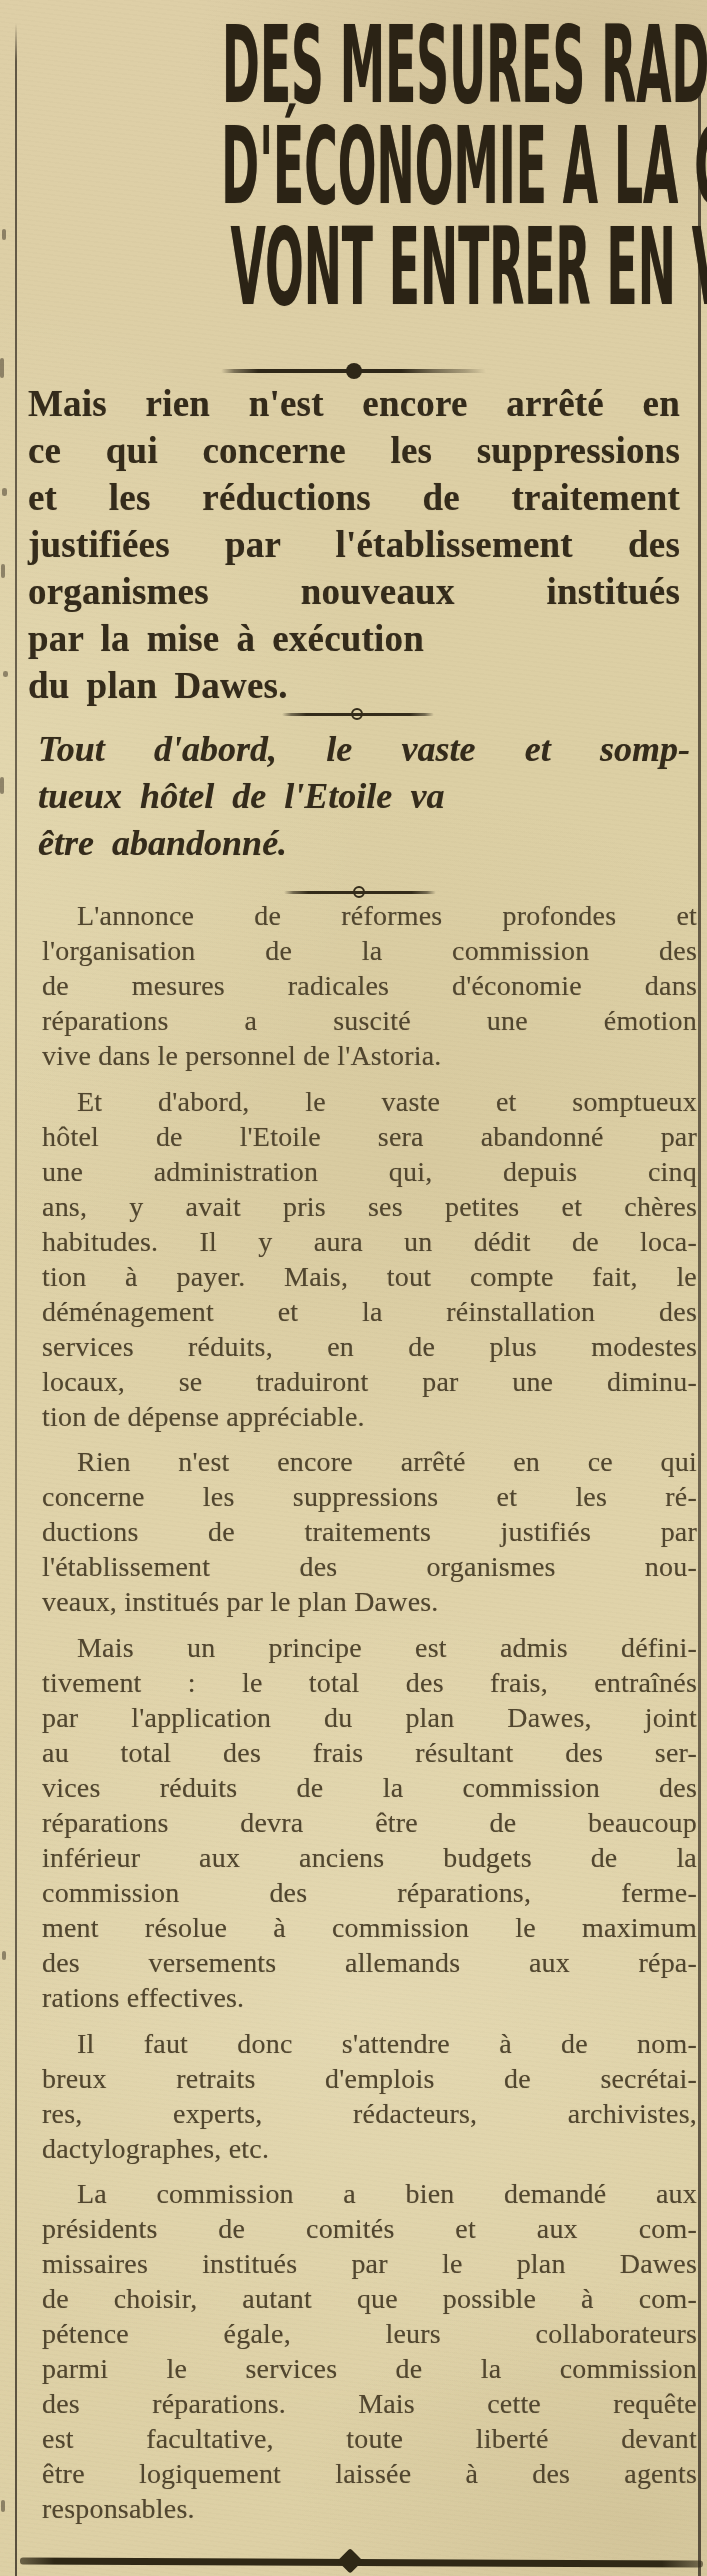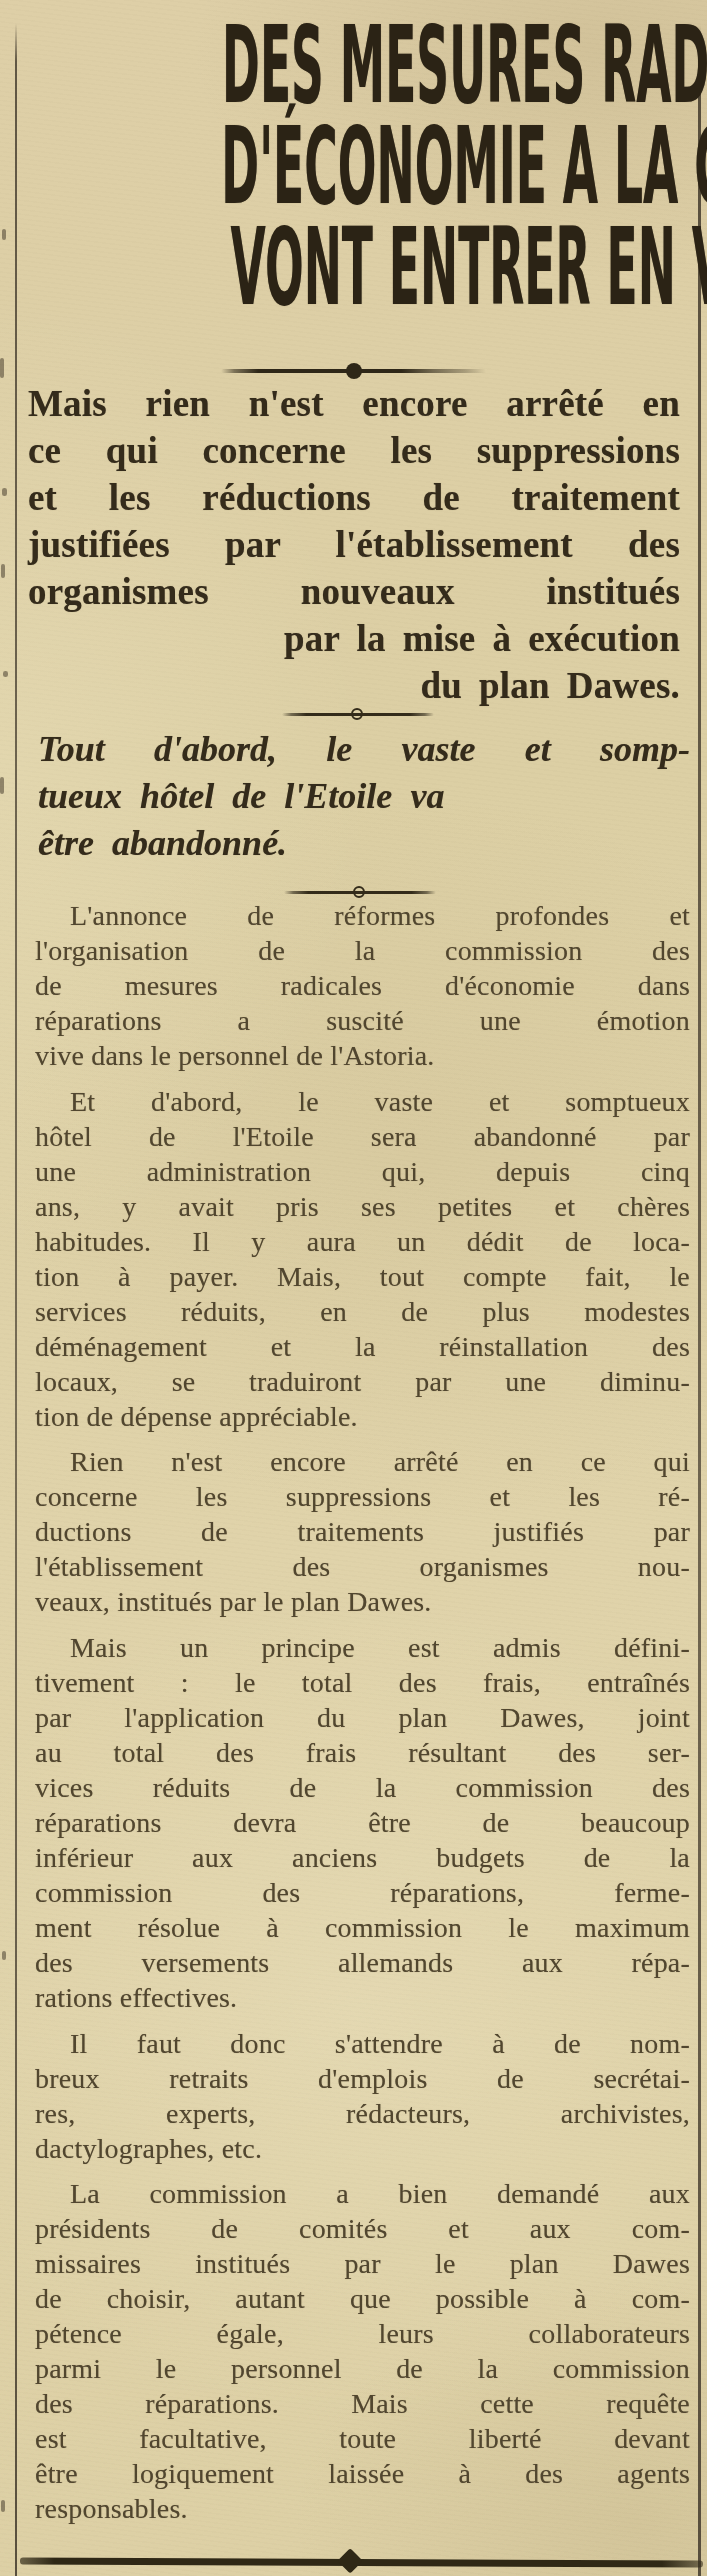--- a/index.html
+++ b/index.html
@@ -51,32 +51,32 @@
     border-radius: 50%; border: 2.7px solid #332b1a; background: transparent; }
   .dc1 { top: 706px;  left: 282px; }
   .dc2 { top: 884px; left: 284px; }
 
   
   .lead { position: absolute; top: 380px; left: 28px; width: 652px;
     font: 700 37px/47px "Liberation Serif", "DejaVu Serif", serif;
     color: var(--ink-lead, #342b1b); letter-spacing: 0.2px;
     text-shadow: 0 0 0.8px rgba(52,43,27,.4); }
   .lead .just   { text-align: justify; text-align-last: justify; }
-  .lead .center { text-align: right; word-spacing: 7.6px; }
+  .lead .center { text-align: left; word-spacing: 7.6px; }
 
   
   .subhead { position: absolute; top: 726px; left: 38px; width: 652px;
     font: italic 700 36px/47px "Liberation Serif", "DejaVu Serif", serif;
     color: var(--ink-lead, #342b1b);
     text-shadow: 0 0 0.8px rgba(52,43,27,.4); }
   .subhead .just   { text-align: justify; text-align-last: justify; font-family: Liberation Serif, serif; }
   .subhead .center { text-align: left; word-spacing: 9.1px; }
 
   
-  .body-text { position: absolute; top: 898px; left: 35px; width: 655px;
+  .body-text { position: absolute; top: 898px; left: 42px; width: 655px;
     font: 400 28px/35px "Liberation Serif", "DejaVu Serif", serif;
     color: var(--ink-body, #51462f); letter-spacing: 0.2px;
     text-shadow: 0 0 0.8px rgba(95,82,58,.45); }
   .body-text p { margin: 0 0 10.7px 0; }
   .bl.just   { text-align: justify; text-align-last: justify; }
   .bl.last   { text-align: left; }
   .bl.indent { padding-left: 35px; }
 
   
   .bottom-rule { position: absolute; top: 2559px; left: 20px; width: 683px; height: 6.9px; border-radius: 3px;
@@ -130,22 +130,22 @@
     <span class="bl just" style="display:block">réparations a suscité une émotion</span>
     <span class="bl last" style="display:block">vive dans le personnel de l'Astoria.</span>
   </p>
   <p>
     <span class="bl just indent" style="display:block">Et d'abord, le vaste et somptueux</span>
     <span class="bl just" style="display:block">hôtel de l'Etoile sera abandonné par</span>
     <span class="bl just" style="display:block">une administration qui, depuis cinq</span>
     <span class="bl just" style="display:block">ans, y avait pris ses petites et chères</span>
     <span class="bl just" style="display:block">habitudes. Il y aura un dédit de loca-</span>
     <span class="bl just" style="display:block">tion à payer. Mais, tout compte fait, le</span>
+    <span class="bl just" style="display:block">déménagement et la réinstallation des</span>
     <span class="bl just" style="display:block">services réduits, en de plus modestes</span>
-    <span class="bl just" style="display:block">déménagement et la réinstallation des</span>
     <span class="bl just" style="display:block">locaux, se traduiront par une diminu-</span>
     <span class="bl last" style="display:block">tion de dépense appréciable.</span>
   </p>
   <p>
     <span class="bl just indent" style="display:block">Rien n'est encore arrêté en ce qui</span>
     <span class="bl just" style="display:block">concerne les suppressions et les ré-</span>
     <span class="bl just" style="display:block">ductions de traitements justifiés par</span>
     <span class="bl just" style="display:block">l'établissement des organismes nou-</span>
     <span class="bl last" style="display:block">veaux, institués par le plan Dawes.</span>
   </p>
@@ -167,21 +167,21 @@
     <span class="bl just" style="display:block">breux retraits d'emplois de secrétai-</span>
     <span class="bl just" style="display:block">res, experts, rédacteurs, archivistes,</span>
     <span class="bl last" style="display:block">dactylographes, etc.</span>
   </p>
   <p>
     <span class="bl just indent" style="display:block">La commission a bien demandé aux</span>
     <span class="bl just" style="display:block">présidents de comités et aux com-</span>
     <span class="bl just" style="display:block">missaires institués par le plan Dawes</span>
     <span class="bl just" style="display:block">de choisir, autant que possible à com-</span>
     <span class="bl just" style="display:block">pétence égale, leurs collaborateurs</span>
-    <span class="bl just" style="display:block">parmi le personnel de la commission</span>
+    <span class="bl just" style="display:block">parmi le services de la commission</span>
     <span class="bl just" style="display:block">des réparations. Mais cette requête</span>
     <span class="bl just" style="display:block">est facultative, toute liberté devant</span>
     <span class="bl just" style="display:block">être logiquement laissée à des agents</span>
     <span class="bl last" style="display:block">responsables.</span>
   </p>
 </section>
 
 <div class="bottom-rule"></div>
 <div class="diamond-ornament"></div>
 

